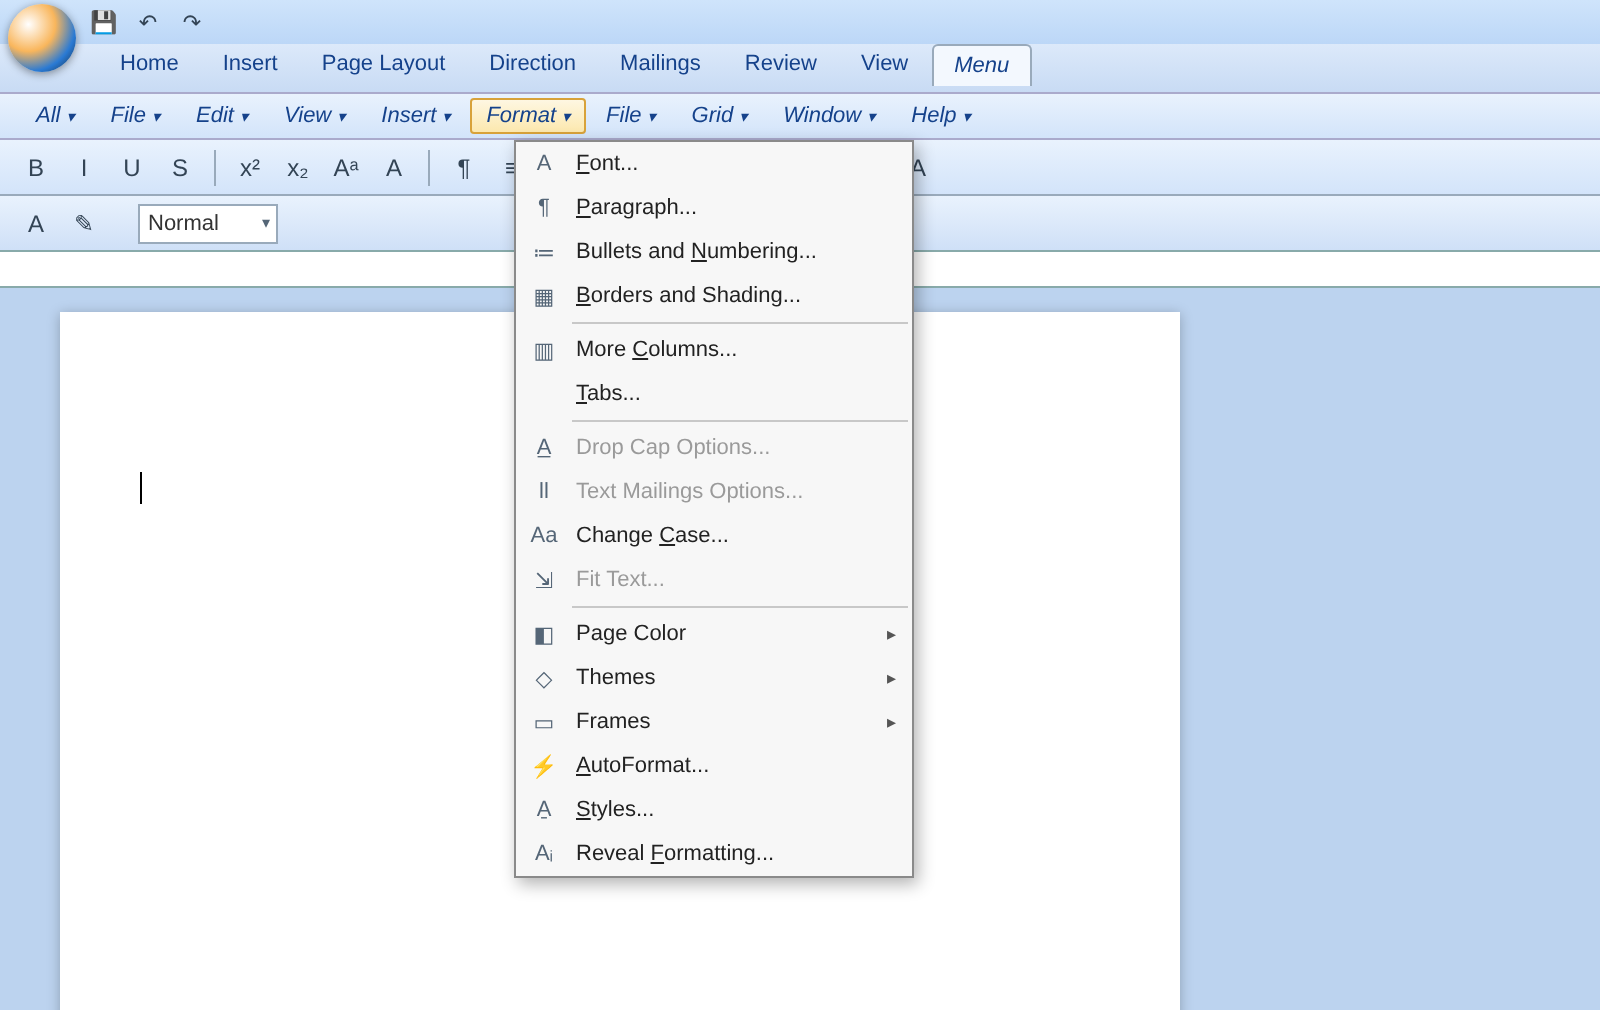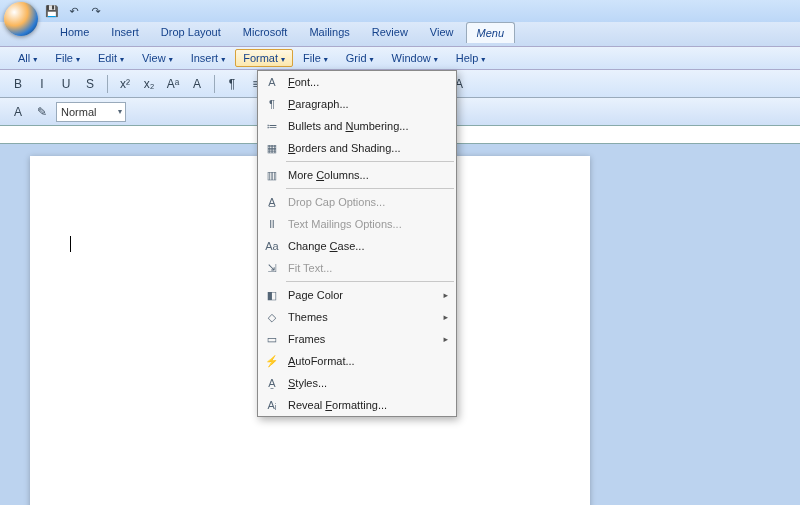--- a/index.html
+++ b/index.html
@@ -6,27 +6,27 @@
   body { width:800px; height:505px; background:#fff; overflow:hidden; }
   .titlebar { height:22px; background:linear-gradient(#cfe4fb,#bcd7f7); display:flex; align-items:center; font-size:11px; color:#2a3f55; }
   .office-orb { width:34px; height:34px; border-radius:50%; background:radial-gradient(circle at 30% 30%,#fff,#f9b65c 40%,#2a7ad4 70%,#123); position:absolute; left:4px; top:2px; z-index:5; box-shadow:0 1px 4px rgba(0,0,0,.4);}
   .qat { margin-left:44px; display:flex; gap:6px; align-items:center;}
   .qat-btn { width:16px; height:16px; display:flex; align-items:center; justify-content:center; color:#345; font-size:11px;}
   .doc-title { position:absolute; left:50%; transform:translateX(-50%); top:3px; font-size:11px; color:#3a4a5f;}
   .ribbon-tabs { height:24px; background:linear-gradient(#dce9fa,#c8dbf4); display:flex; align-items:flex-start; padding-left:50px; gap:2px; font-size:11px;}
   .ribbon-tab { padding:4px 10px; color:#15428b; cursor:pointer; border-radius:3px 3px 0 0;}
   .ribbon-tab.active { background:#f3f8fe; border:1px solid #9ab; border-bottom:none;font-style:italic;}
   .menubar { height:24px; background:linear-gradient(#e9f2fd,#d3e4fa); border-top:1px solid #aac; border-bottom:1px solid #aac; display:flex; align-items:center; padding-left:10px; font-size:11px; gap:2px;}
-  .menu-item { padding:3px 8px; color:#15428b; cursor:pointer; display:flex; align-items:flex-end; gap:3px; border-radius:2px;}
+  .menu-item { padding:3px 8px; color:#15428b; cursor:pointer; display:flex; align-items:center; gap:3px; border-radius:2px;font-style:italic;}
   .menu-item .caret { font-size:8px;}
   .menu-item.open { background:linear-gradient(#fef7e2,#fce8ae); border:1px solid #d8a23a; padding:2px 7px;}
   .toolbar { height:28px; background:linear-gradient(#e9f2fd,#d3e4fa); display:flex; align-items:center; padding:0 8px; gap:4px; border-bottom:1px solid #9ab;}
   .tbtn { width:20px; height:20px; display:flex; align-items:center; justify-content:center; color:#345; font-size:12px; border-radius:2px;}
   .sep { width:1px; height:18px; background:#9ab; margin:0 3px;}
-  .style-combo { height:20px; background:#fff; border:1px solid #9ab; font-size:11px; padding:0 16px 0 4px; display:flex; align-items:center; color:#333; position:relative; min-width:70px;}
+  .style-combo { height:20px; background:#fff; border:1px solid #9ab; font-size:11px; padding:0 16px 0 4px; display:flex; align-items:center; color:#333; position:relative; min-width:70px;margin-left:13px;}
   .style-combo::after { content:"▾"; position:absolute; right:3px; font-size:8px; color:#567;}
   .toolbar2 { height:28px; background:linear-gradient(#e9f2fd,#cfe0f7); display:flex; align-items:center; padding:0 8px; gap:4px; border-bottom:1px solid #8aa;}
   .doc-area { position:relative; height:calc(505px - 22px - 24px - 24px - 28px - 28px); background:#bcd3ef; }
   .page { position:absolute; left:30px; top:30px; width:560px; height:600px; background:#fff; box-shadow:0 1px 6px rgba(0,0,0,.25);}
   .cursor { position:absolute; left:40px; top:80px; width:1px; height:16px; background:#000;}
   .ruler { height:18px; background:#fff; border-bottom:1px solid #8aa; position:absolute; top:0; left:0; right:0;}
   
   .dropdown { position:absolute; left:257px; top:70px; width:200px; background:#f7f7f7; border:1px solid #8a8a8a; box-shadow:2px 3px 8px rgba(0,0,0,.3); z-index:20; font-size:11px;}
   .dd-item { display:flex; align-items:center; height:22px; padding:0 8px 0 4px; color:#222; cursor:pointer; }
   .dd-item.disabled { color:#9a9a9a; cursor:default;}
@@ -43,22 +43,22 @@
   <div class="qat">
     <span class="qat-btn">💾</span>
     <span class="qat-btn">↶</span>
     <span class="qat-btn">↷</span>
   </div>
 </div>
 
 <div class="ribbon-tabs" id="ribbon-tabs">
     <div class="ribbon-tab">Home</div>
     <div class="ribbon-tab">Insert</div>
-    <div class="ribbon-tab">Drop Layout</div>
-    <div class="ribbon-tab">Microsoft</div>
+    <div class="ribbon-tab">Page Layout</div>
+    <div class="ribbon-tab">Direction</div>
     <div class="ribbon-tab">Mailings</div>
     <div class="ribbon-tab">Review</div>
     <div class="ribbon-tab">View</div>
     <div class="ribbon-tab active">Menu</div>
   </div>
 
 <div class="menubar" id="menubar">
     <div class="menu-item">
       <span>All</span>
       <span class="caret">▾</span>
@@ -153,20 +153,24 @@
     </div>
     <div class="dd-item">
       <span class="dd-icon">▦</span>
       <span><span class="underline-letter">B</span>orders and Shading...</span>
     </div>
     <div class="dd-sep"></div>
     <div class="dd-item">
       <span class="dd-icon">▥</span>
       <span>More <span class="underline-letter">C</span>olumns...</span>
     </div>
+    <div class="dd-item">
+      <span class="dd-icon"></span>
+      <span><span class="underline-letter">T</span>abs...</span>
+    </div>
     <div class="dd-sep"></div>
     <div class="dd-item disabled">
       <span class="dd-icon">A̲</span>
       <span>Drop Cap Options...</span>
     </div>
     <div class="dd-item disabled">
       <span class="dd-icon">ll</span>
       <span>Text Mailings Options...</span>
     </div>
     <div class="dd-item">

